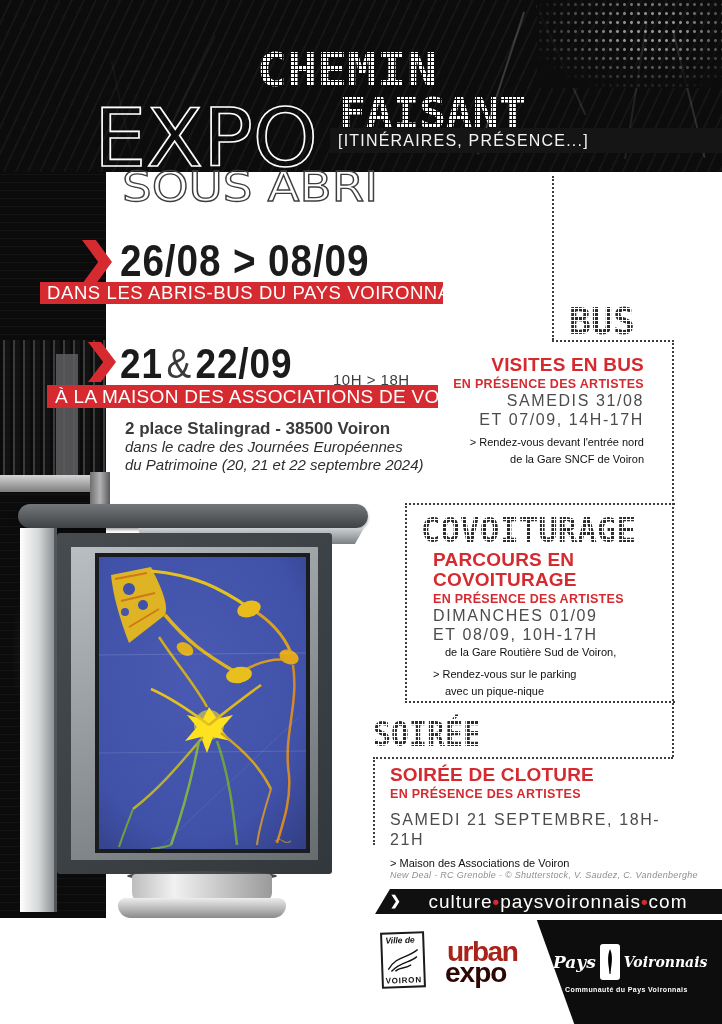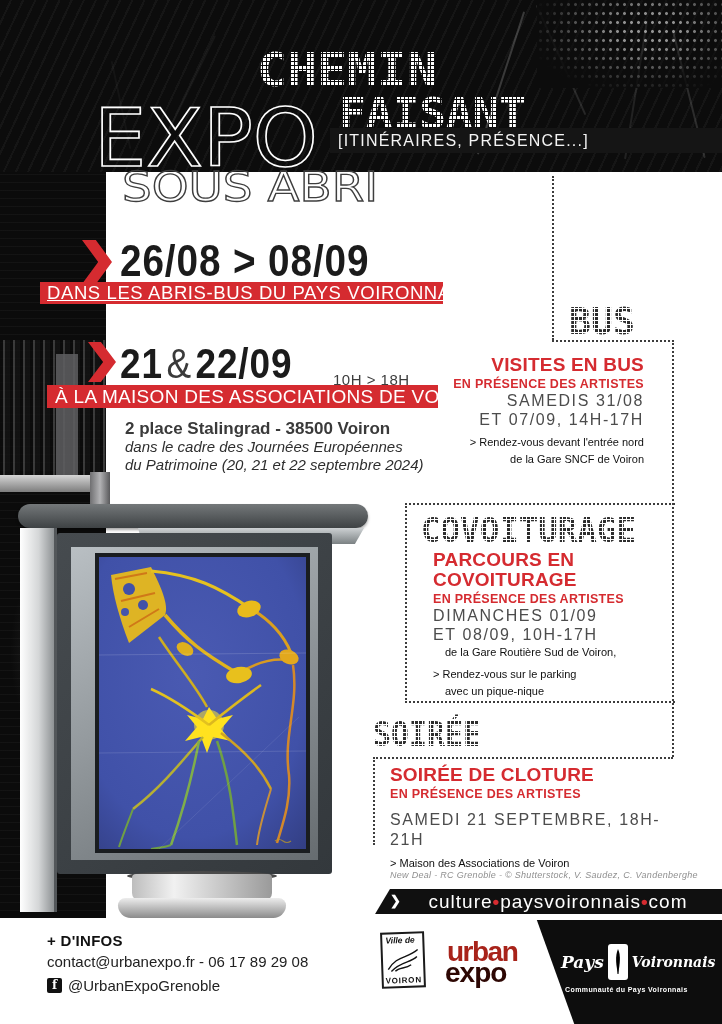--- a/index.html
+++ b/index.html
@@ -37,21 +37,21 @@
   svg text.px{font-family:"DejaVu Sans Mono","Liberation Mono",monospace;font-weight:bold;}
 
   
   .chev{background:#d52b30;z-index:4;
     clip-path:polygon(0 0,46% 0,100% 50%,46% 100%,0 100%,54% 50%);}
   .date-line{z-index:4;color:#1b1b1b;font-weight:bold;white-space:nowrap;
     transform:scaleX(.88);transform-origin:left top;letter-spacing:1px;}
   .amp{font-weight:normal;color:#3a3a3a;padding:0 4px;}
   .hours{z-index:4;color:#3d3d3d;font-size:15px;letter-spacing:.5px;}
   .banner{z-index:4;background:#d52b30;color:#ffffff;white-space:nowrap;box-sizing:border-box;}
-  .banner1{left:40px;top:282px;width:403px;height:22px;font-size:18.5px;line-height:22px;padding-left:7px;letter-spacing:.6px;text-decoration:underline;}
+  .banner1{left:40px;top:282px;width:403px;height:22px;font-size:18.5px;line-height:22px;padding-left:7px;letter-spacing:.6px;}
   .banner2{left:47px;top:385px;width:391px;height:23px;font-size:19px;line-height:23px;padding-left:8px;letter-spacing:.3px;}
   .address{z-index:4;color:#3a3a3a;font-weight:bold;font-size:17px;}
   .note{z-index:4;color:#2e2e2e;font-style:italic;font-size:15px;}
 
   
   .dotv{border-left:2px dotted #3c3c3c;width:0;z-index:2;}
   .doth{border-top:2px dotted #3c3c3c;height:0;z-index:2;}
   .covoit-box{left:405px;top:503px;width:268px;height:196px;z-index:2;
     border-left:2px dotted #3c3c3c;border-top:2px dotted #3c3c3c;border-bottom:2px dotted #3c3c3c;}
 
@@ -109,21 +109,21 @@
     transform:rotate(-2deg);z-index:4;box-sizing:border-box;}
   .ville-top{position:absolute;top:1px;left:3px;font-size:8.5px;font-weight:bold;font-style:italic;color:#111;}
   .ville-name{position:absolute;bottom:1px;left:0;width:100%;text-align:center;
     font-size:8px;font-weight:bold;letter-spacing:.8px;color:#111;}
   .urban-logo{left:447px;top:938px;z-index:4;line-height:1;}
   .urban-l1{font-size:28px;font-weight:bold;color:#a8231a;letter-spacing:-1.5px;}
   .urban-l2{font-size:28px;font-weight:bold;color:#2d0703;letter-spacing:-1px;margin-top:-7px;margin-left:-2px;}
 
   .bottom-poly{left:525px;top:920px;width:197px;height:104px;background:#0d0d0d;z-index:3;
     clip-path:polygon(6% 0,100% 0,100% 100%,25% 100%);color:#fff;}
-  .pv-script{position:absolute;left:36px;top:24px;display:flex;align-items:center;gap:4px;}
+  .pv-script{position:absolute;left:28px;top:24px;display:flex;align-items:center;gap:4px;}
   .pv-word{font-family:"DejaVu Serif","Liberation Serif",serif;font-style:italic;font-weight:bold;color:#fff;}
   .pv-p1{font-size:17px;}
   .pv-p2{font-size:14px;}
   .pv-door{width:20px;height:36px;background:#fff;border-radius:3px;position:relative;}
   .pv-door svg{display:block;}
   .pv-tagline{position:absolute;left:40px;top:66px;font-size:7px;font-weight:bold;letter-spacing:.4px;color:#fff;white-space:nowrap;}
 </style>
 </head>
 <body>
 
@@ -299,28 +299,20 @@
       <line x1="0" y1="196" x2="207" y2="194" stroke="#ffffff" stroke-width="1" opacity=".12"></line>
       <line x1="60" y1="292" x2="200" y2="160" stroke="#ffffff" stroke-width="1" opacity=".08"></line>
 
       <path d="M176,284 q4,-3 8,0 q4,3 8,0" stroke="#c8a020" stroke-width="1.2" fill="none" opacity=".7"></path>
     </svg>
   </div>
   <div class="abs shelter ped-shadow"></div>
   <div class="abs shelter ped-top"></div>
   <div class="abs shelter ped-base"></div>
 
-  <div class="abs contact">
-    <div class="contact-title">+ D'INFOS</div>
-    <div class="contact-line">contact@urbanexpo.fr - 06 17 89 29 08</div>
-    <div class="fb-row">
-      <span class="fb-icon">f</span>
-      <span>@UrbanExpoGrenoble</span>
-    </div>
-  </div>
 
   <div class="abs ville-logo">
     <span class="ville-top">Ville de</span>
     <svg style="position:absolute;left:2px;top:13px;" width="36" height="26">
       <path d="M3,22 C12,8 22,12 33,3 M6,24 C16,14 26,16 32,10 M10,24 C14,20 20,22 26,18" stroke="#111" stroke-width="1.4" fill="none"></path>
     </svg>
     <span class="ville-name">VOIRON</span>
   </div>
 
   <div class="abs urban-logo">

